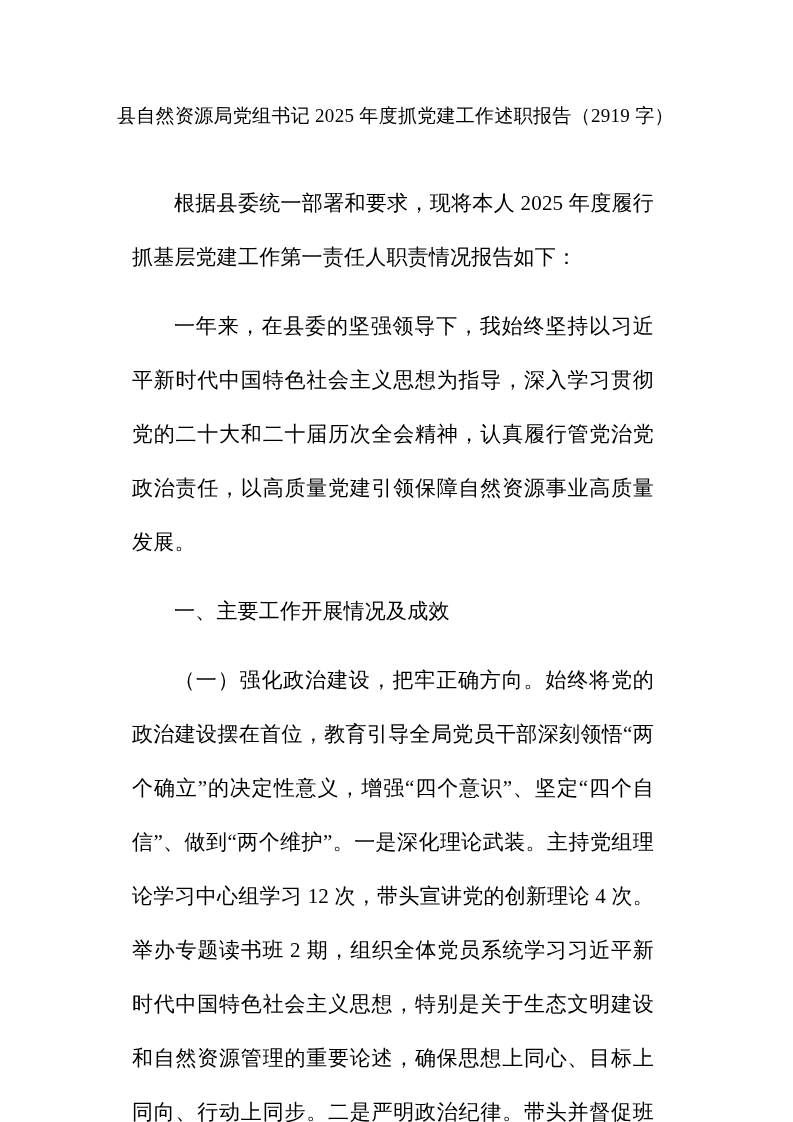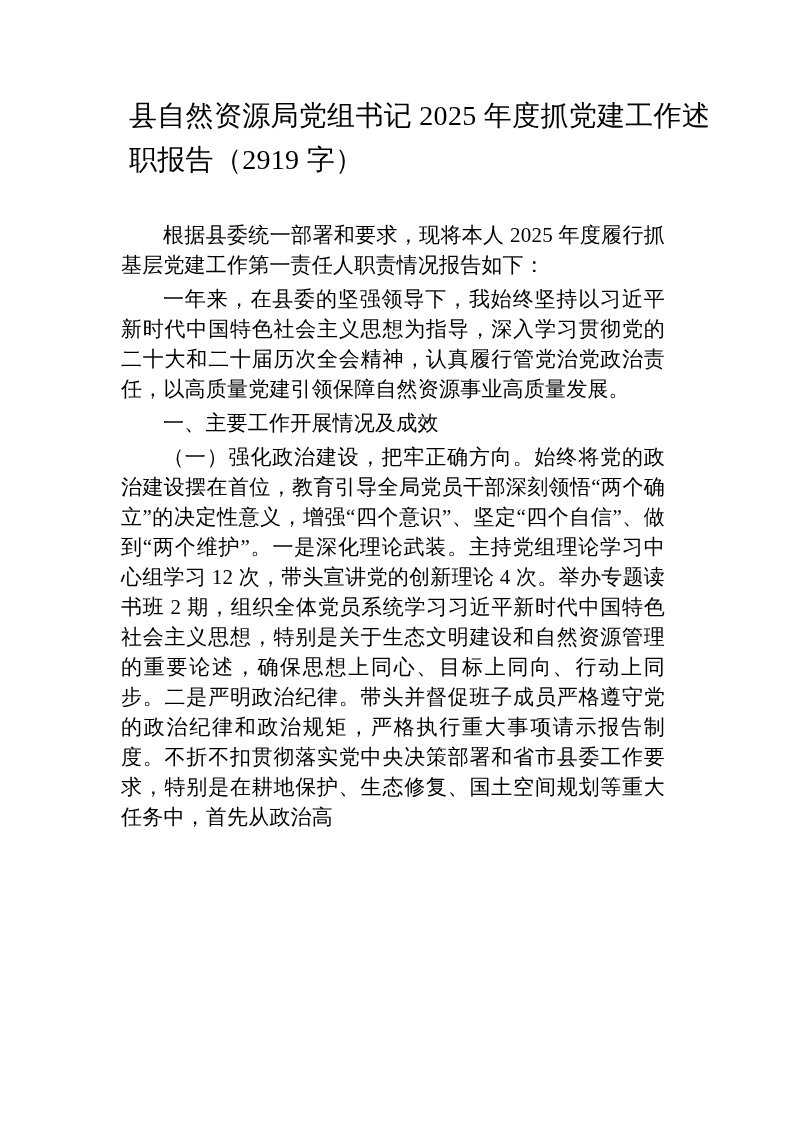--- a/index.html
+++ b/index.html
@@ -13,31 +13,31 @@
     height: 1122px;
     margin: 0 auto;
     background: #ffffff;
     box-sizing: border-box;
     padding: 94px 124px 0 117px;
     overflow: hidden;
     color: #000000;
     font-family: "Liberation Serif", "DejaVu Serif", serif;
   }
   .doc-title {
-    font-size: 28px;
+    font-size: 19px;
     font-weight: normal;
     line-height: 44px;
-    margin: 0 -55px 38px 12px;
+    margin: 0 -55px 38px 0;
     text-align: left;
     letter-spacing: 0.3px;
   }
   .para {
     font-size: 21px;
-    line-height: 30px;
-    margin: 4px;
+    line-height: 54px;
+    margin: 15px;
     text-indent: 2em;
     text-align: justify;
     letter-spacing: 0.2px;
   }
 </style>
 </head>
 <body>
 
 <div class="page">
   <h1 class="doc-title">县自然资源局党组书记 2025 年度抓党建工作述职报告（2919 字）</h1>

